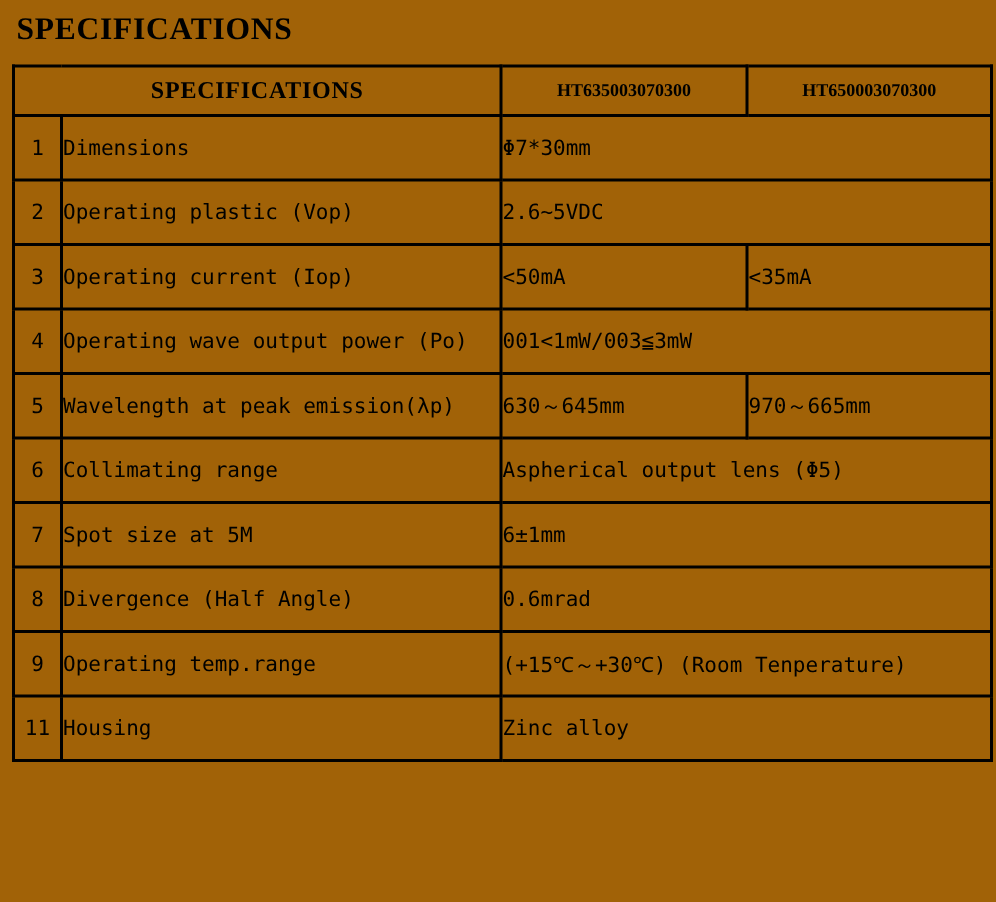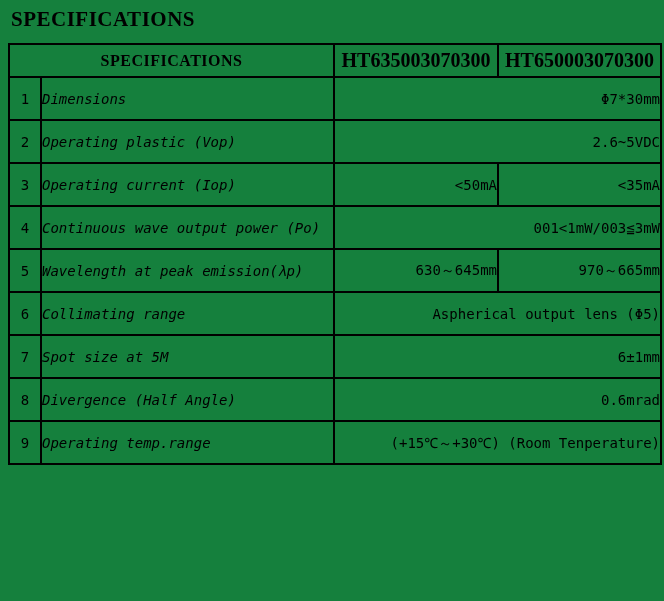--- a/index.html
+++ b/index.html
@@ -5,21 +5,21 @@
   html, body {
     margin: 0;
     padding: 0;
     background: #ffffff;
     color: #000000;
     font-family: "DejaVu Sans Mono", monospace;
   }
   .page {
     width: 664px;
     height: 601px;
-    background: #15803d;
+    background: #a16207;
     position: relative;
     overflow: hidden;
   }
   .title {
     margin: 0;
     padding: 7px 0 0 11px;
     font-family: "Liberation Serif", serif;
     font-weight: bold;
     font-size: 21px;
     letter-spacing: 0.5px;
@@ -43,35 +43,34 @@
   th.h-spec {
     font-family: "Liberation Serif", serif;
     font-weight: bold;
     font-size: 16px;
     text-align: center;
     letter-spacing: 0.5px;
   }
   th.h-model {
     font-family: "Liberation Serif", serif;
     font-weight: bold;
-    font-size: 20px;
+    font-size: 12px;
   }
   td.num {
     font-size: 14px;
     text-align: center;
   }
   td.lbl {
     font-size: 14px;
     text-align: left;
     padding-left: 5px;
-    font-style: italic;
   }
   td.val {
     font-size: 14px;
-    text-align: right;
+    text-align: left;
     margin-left: 33px;
   }
 </style>
 </head>
 <body>
 
 <div class="page">
 
   <h1 class="title">SPECIFICATIONS</h1>
 
@@ -101,21 +100,21 @@
         <td class="val" colspan="2">2.6~5VDC</td>
       </tr>
       <tr>
         <td class="num">3</td>
         <td class="lbl">Operating current (Iop)</td>
         <td class="val">&lt;50mA</td>
         <td class="val">&lt;35mA</td>
       </tr>
       <tr>
         <td class="num">4</td>
-        <td class="lbl">Continuous wave output power (Po)</td>
+        <td class="lbl">Operating wave output power (Po)</td>
         <td class="val" colspan="2">001&lt;1mW/003≦3mW</td>
       </tr>
       <tr>
         <td class="num">5</td>
         <td class="lbl">Wavelength at peak emission(λp)</td>
         <td class="val">630～645mm</td>
         <td class="val">970～665mm</td>
       </tr>
       <tr>
         <td class="num">6</td>
@@ -130,16 +129,21 @@
       <tr>
         <td class="num">8</td>
         <td class="lbl">Divergence (Half Angle)</td>
         <td class="val" colspan="2">0.6mrad</td>
       </tr>
       <tr>
         <td class="num">9</td>
         <td class="lbl">Operating temp.range</td>
         <td class="val" colspan="2">(+15℃～+30℃) (Room Tenperature)</td>
       </tr>
+      <tr>
+        <td class="num">11</td>
+        <td class="lbl">Housing</td>
+        <td class="val" colspan="2">Zinc alloy</td>
+      </tr>
     </tbody>
   </table>
 
 </div>
 
 </body></html>

